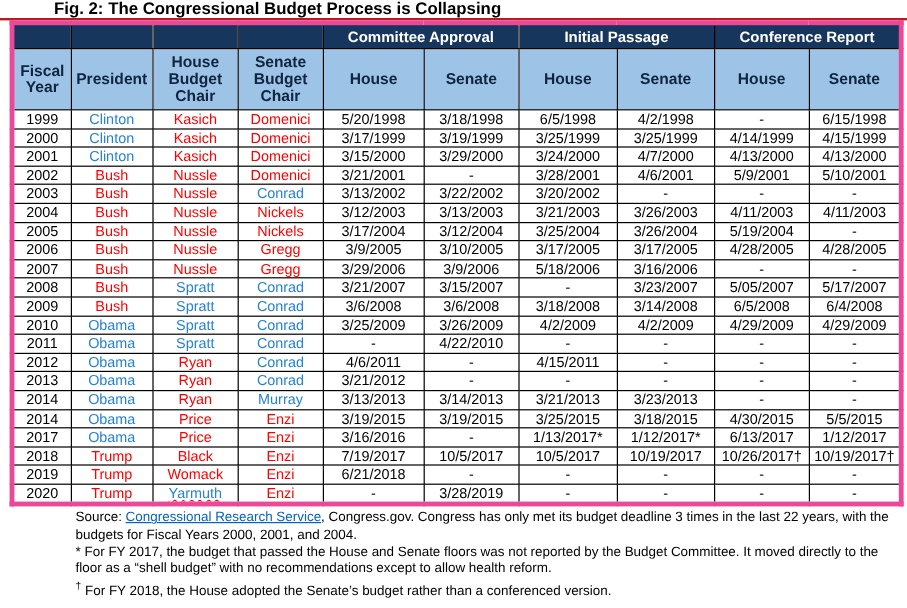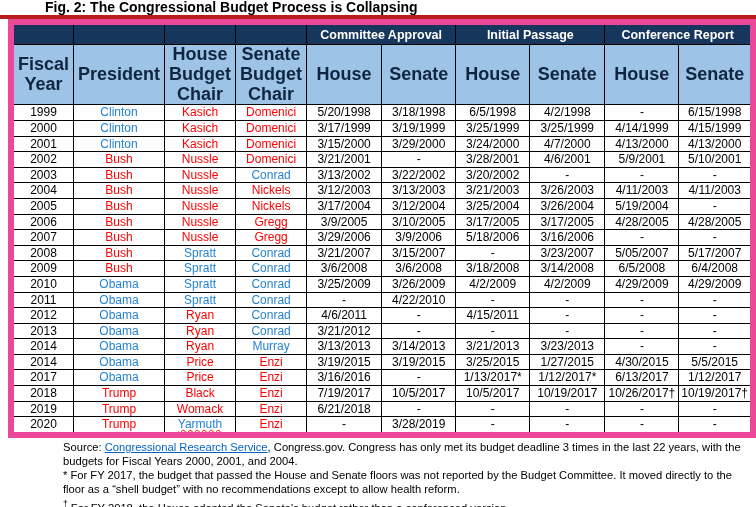--- a/index.html
+++ b/index.html
@@ -5,46 +5,46 @@
   html, body { margin: 0; padding: 0; background: #fff; }
   body {
     width: 756px; height: 507px; overflow: hidden;
     font-family: "Liberation Sans", sans-serif;
     color: #000;
   }
   .title {
     height: 15px; line-height: 15px;
     padding-left: 45px;
     font-size: 14px; font-weight: bold;
-    border-bottom: 4px solid #b91c1c;
+    border-bottom: 2px solid #b91c1c;
     white-space: nowrap;
   }
   table.budget {
     margin-left: 8px; margin-top: 0;
     border-collapse: collapse;
     table-layout: fixed;
-    border: 6px solid #ec4899;
+    border: 4px solid #ec4899;
   }
   table.budget th, table.budget td {
     border: 1px solid #000;
     padding: 0;
     text-align: center;
     vertical-align: middle;
     overflow: hidden;
   }
   tr.group-row th, tr.group-row td {
     background: var(--header_bg);
     color: var(--header_text);
     font-size: 12.5px; font-weight: bold;
     height: 19px;
   }
   tr.colhead-row th {
     background: var(--subheader_bg);
     color: var(--subheader_text);
-    font-size: 18px; font-weight: bold;
+    font-size: 13px; font-weight: bold;
     height: 50px; line-height: 1.1;
     padding: 0 4px;
   }
   tbody td {
     font-size: 12px;
     height: 14.6px; line-height: 14.6px;
     white-space: nowrap;
   }
   td.dem { color: var(--dem); }
   td.rep { color: var(--rep); }
@@ -304,21 +304,21 @@
           <td class="date">-</td>
         </tr>
         <tr>
           <td class="fy">2014</td>
           <td class="dem">Obama</td>
           <td class="rep">Price</td>
           <td class="rep">Enzi</td>
           <td class="date">3/19/2015</td>
           <td class="date">3/19/2015</td>
           <td class="date">3/25/2015</td>
-          <td class="date">1/27/2015</td>
+          <td class="date">3/18/2015</td>
           <td class="date">4/30/2015</td>
           <td class="date">5/5/2015</td>
         </tr>
         <tr>
           <td class="fy">2017</td>
           <td class="dem">Obama</td>
           <td class="rep">Price</td>
           <td class="rep">Enzi</td>
           <td class="date">3/16/2016</td>
           <td class="date">-</td>

